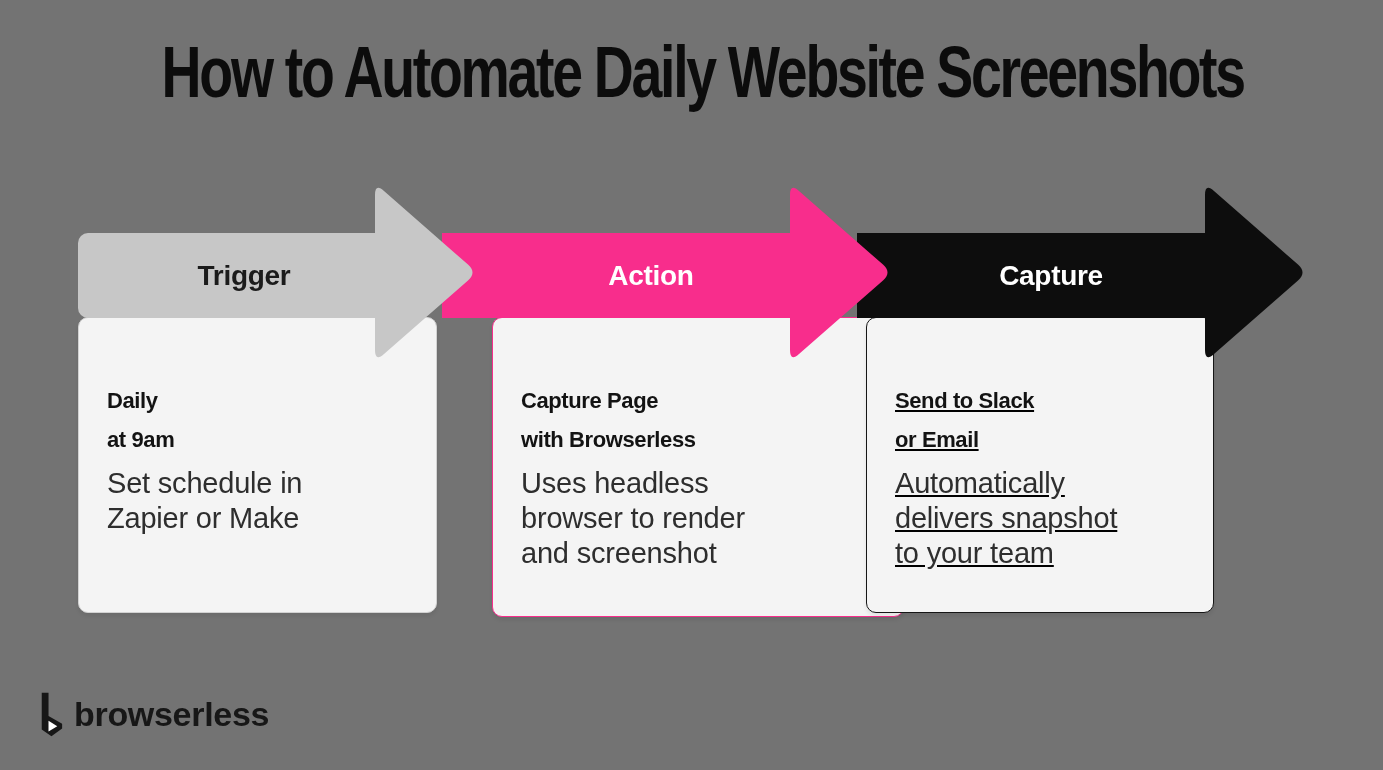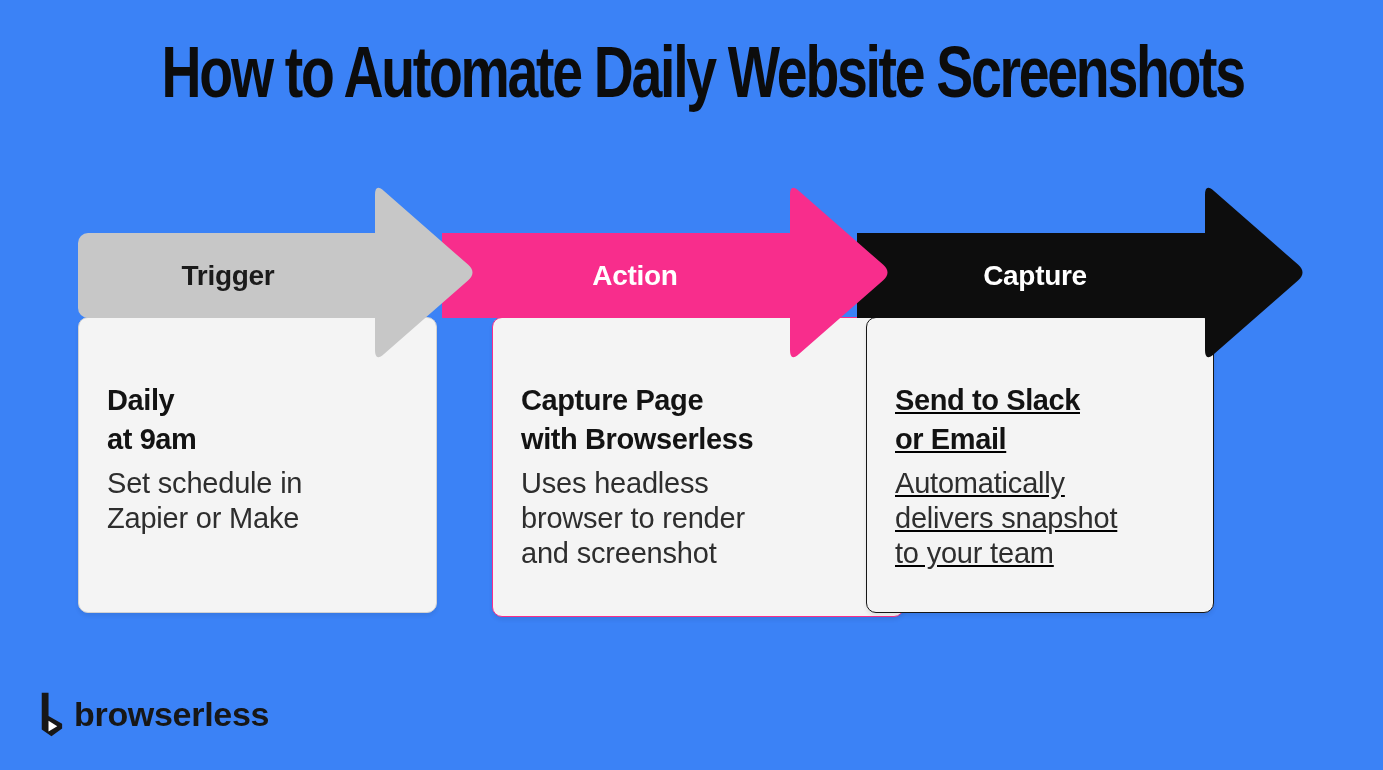--- a/index.html
+++ b/index.html
@@ -1,20 +1,20 @@
 <!DOCTYPE html>
 <html><head>
 <meta charset="utf-8">
 <style>
   html, body { margin: 0; padding: 0; background: #ffffff; }
   .canvas {
     position: relative;
     width: 1383px;
     height: 770px;
-    background: #3b82f6;
+    background: #737373;
     overflow: hidden;
     font-family: "Liberation Sans", sans-serif;
   }
 
   
   .title {
     position: absolute;
     top: 36px;
     left: 0;
     width: 100%;
@@ -42,20 +42,21 @@
   .arrow-label {
     position: absolute;
     top: 233px;
     height: 85px;
     line-height: 85px;
     text-align: center;
     font-size: 28px;
     font-weight: bold;
     letter-spacing: -0.3px;
     z-index: 6;
+    margin-left: 16px;
   }
   .label-1 { left: 78px;  width: 300px; }
   .label-2 { left: 450px; width: 370px; }
   .label-3 { left: 860px; width: 350px; }
 
   
   .card {
     position: absolute;
     top: 317px;
     border-radius: 10px;
@@ -64,21 +65,21 @@
     box-sizing: border-box;
     box-shadow: 0 3px 4px rgba(0,0,0,0.07);
     padding: 63px 24px 0 28px;
     z-index: 1;
   }
   .card-1 { left: 78px;  width: 359px; height: 296px; }
   .card-2 { left: 492px; width: 412px; height: 300px; border-width: 1.5px; }
   .card-3 { left: 866px; width: 348px; height: 296px; border-width: 1.5px; text-decoration: underline; }
 
   .card-title {
-    font-size: 29px;
+    font-size: 22px;
     font-weight: bold;
     line-height: 39px;
     letter-spacing: -0.4px;
     color: #131313;
   }
   .card-body {
     margin-top: 7px;
     font-size: 29px;
     line-height: 35px;
     letter-spacing: -0.2px;

